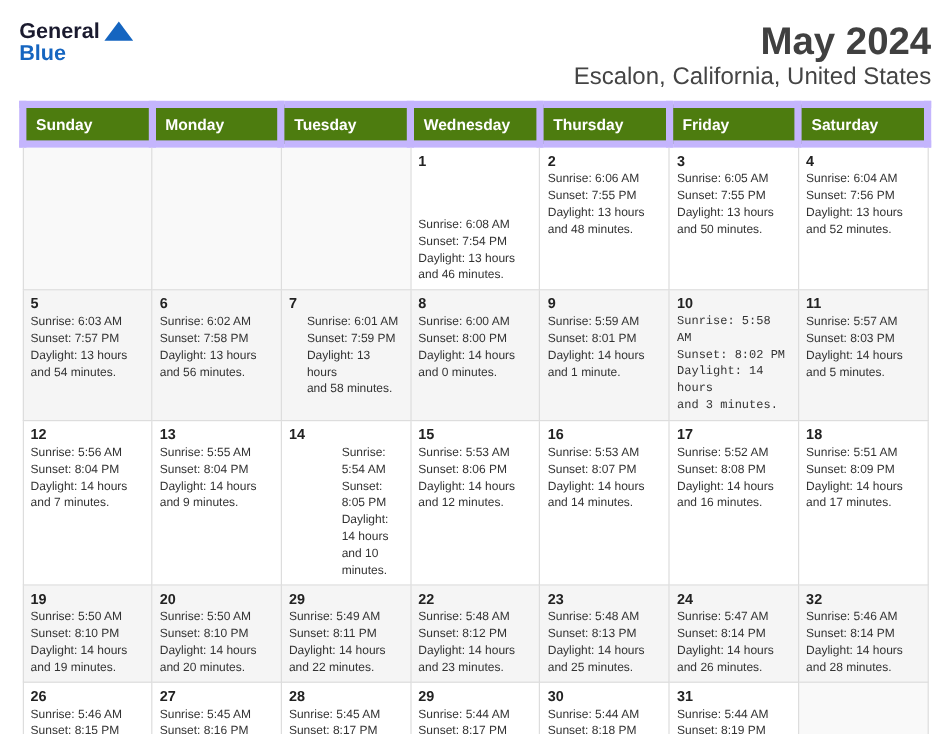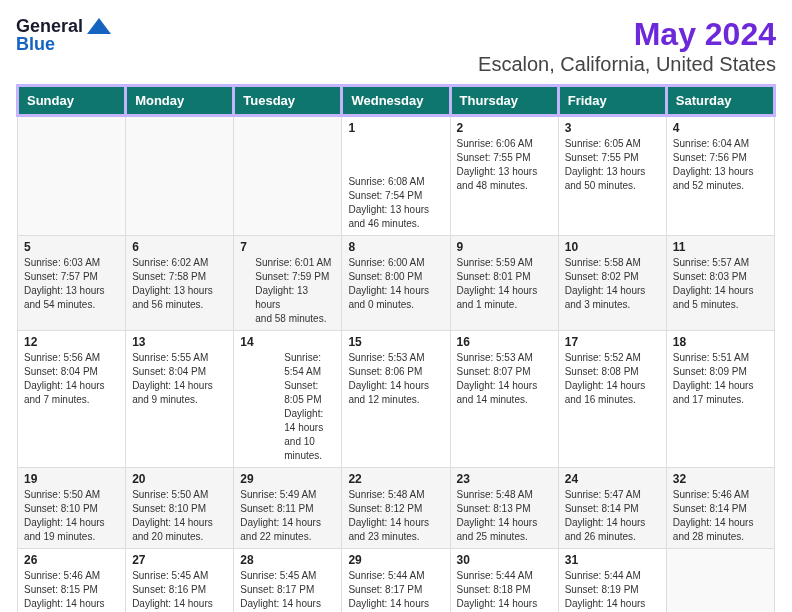--- a/index.html
+++ b/index.html
@@ -25,39 +25,39 @@
       display: flex;
       align-items: flex-start;
       gap: 2px;
     }
     .title-section {
       text-align: right;
     }
     .month-title {
       font-size: 32px;
       font-weight: bold;
-      color: #6d28d9;
+      color: #404040;
     }
     .location-subtitle {
       font-size: 20px;
       color: #444;
     }
     .calendar {
       width: 100%;
       border-collapse: collapse;
       border: 1px solid #ccc;
     }
     .calendar th {
-      background-color: #0f766e;
+      background-color: #4d7c0f;
       color: #fff;
       font-size: 13px;
       font-weight: bold;
       padding: 6px 8px;
       text-align: left;
-      border: 3px solid #c4b5fd;
+      border: 6px solid #c4b5fd;
     }
     .calendar td {
       vertical-align: top;
       padding: 4px 6px;
       border: 1px solid #ddd;
       width: 108px;
       min-height: 80px;
       font-size: 10.5px;
       color: #222;
       background: #fff;
@@ -185,21 +185,21 @@
         </td>
         <td>
           <span class="day-number">9</span>
           <div class="day-info" style="white-space: pre-line;">Sunrise: 5:59 AM
 Sunset: 8:01 PM
 Daylight: 14 hours
 and 1 minute.</div>
         </td>
         <td>
           <span class="day-number">10</span>
-          <div class="day-info" style="white-space: pre-line;">Sunrise: 5:58 AM
+          <div class="day-info" style="white-space: pre-line; font-family: Liberation Mono, monospace;">Sunrise: 5:58 AM
 Sunset: 8:02 PM
 Daylight: 14 hours
 and 3 minutes.</div>
         </td>
         <td>
           <span class="day-number">11</span>
           <div class="day-info" style="white-space: pre-line;">Sunrise: 5:57 AM
 Sunset: 8:03 PM
 Daylight: 14 hours
 and 5 minutes.</div>

